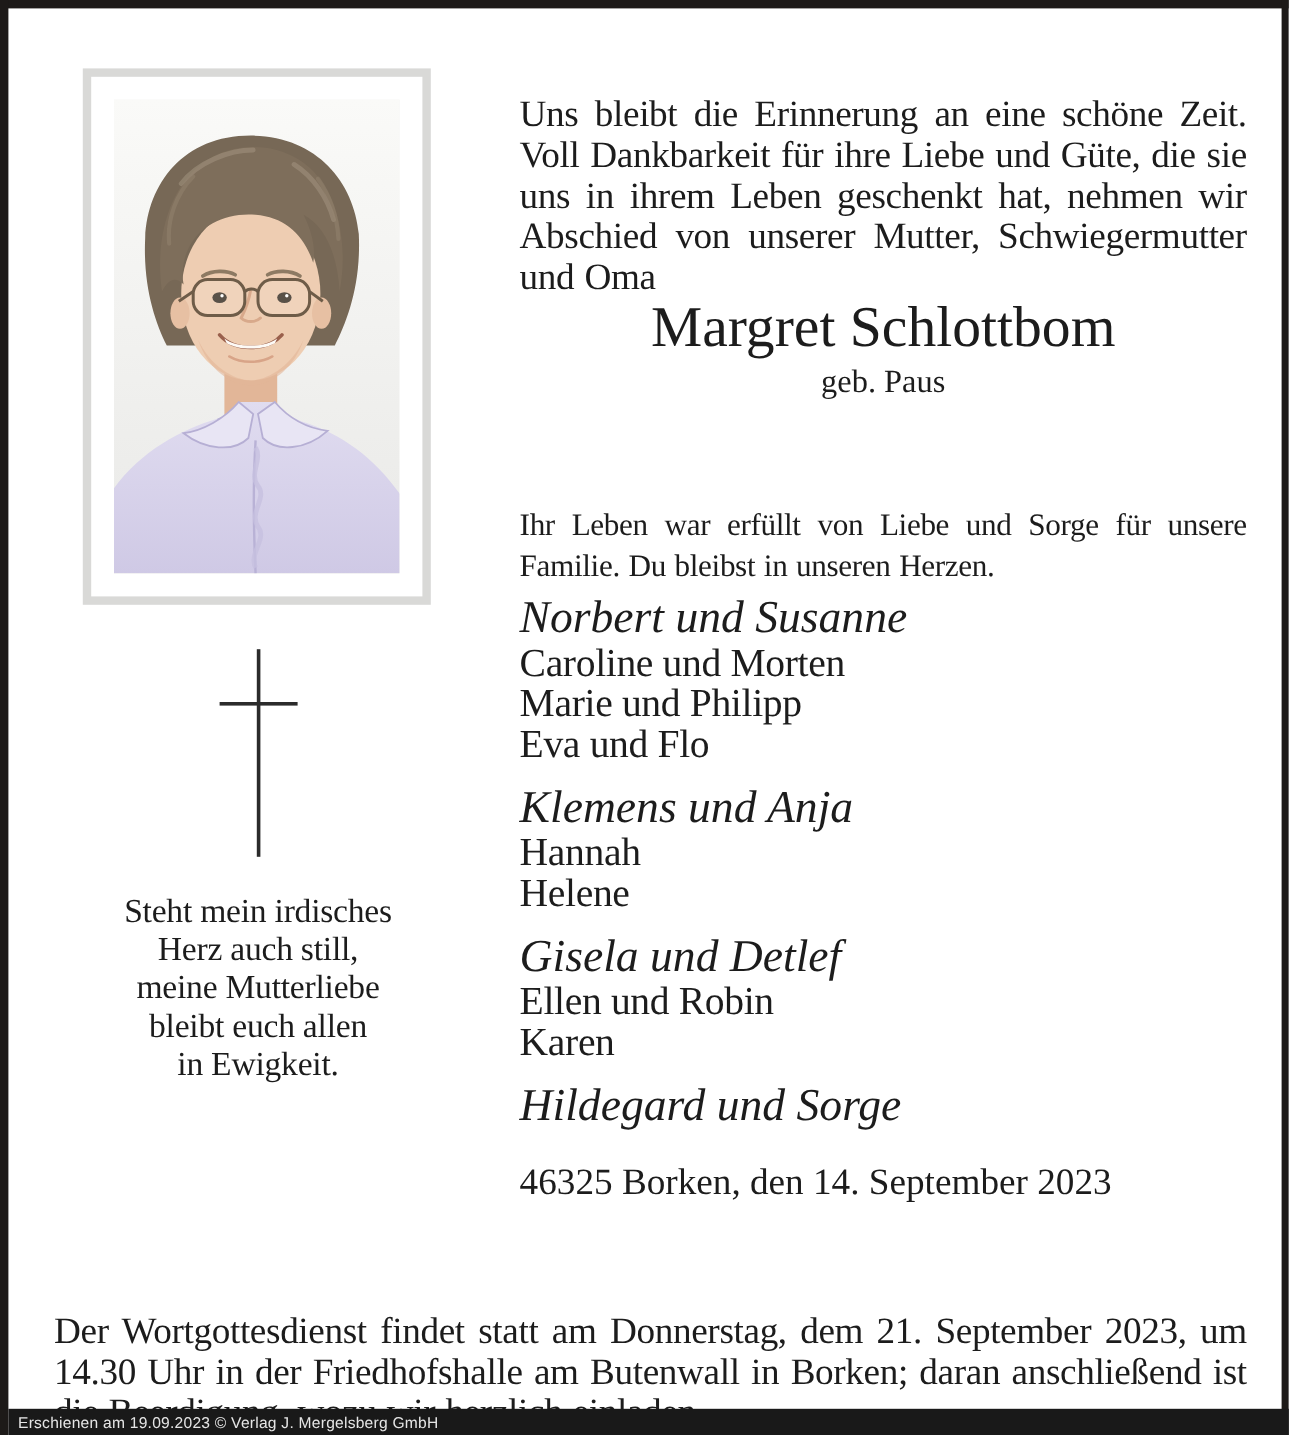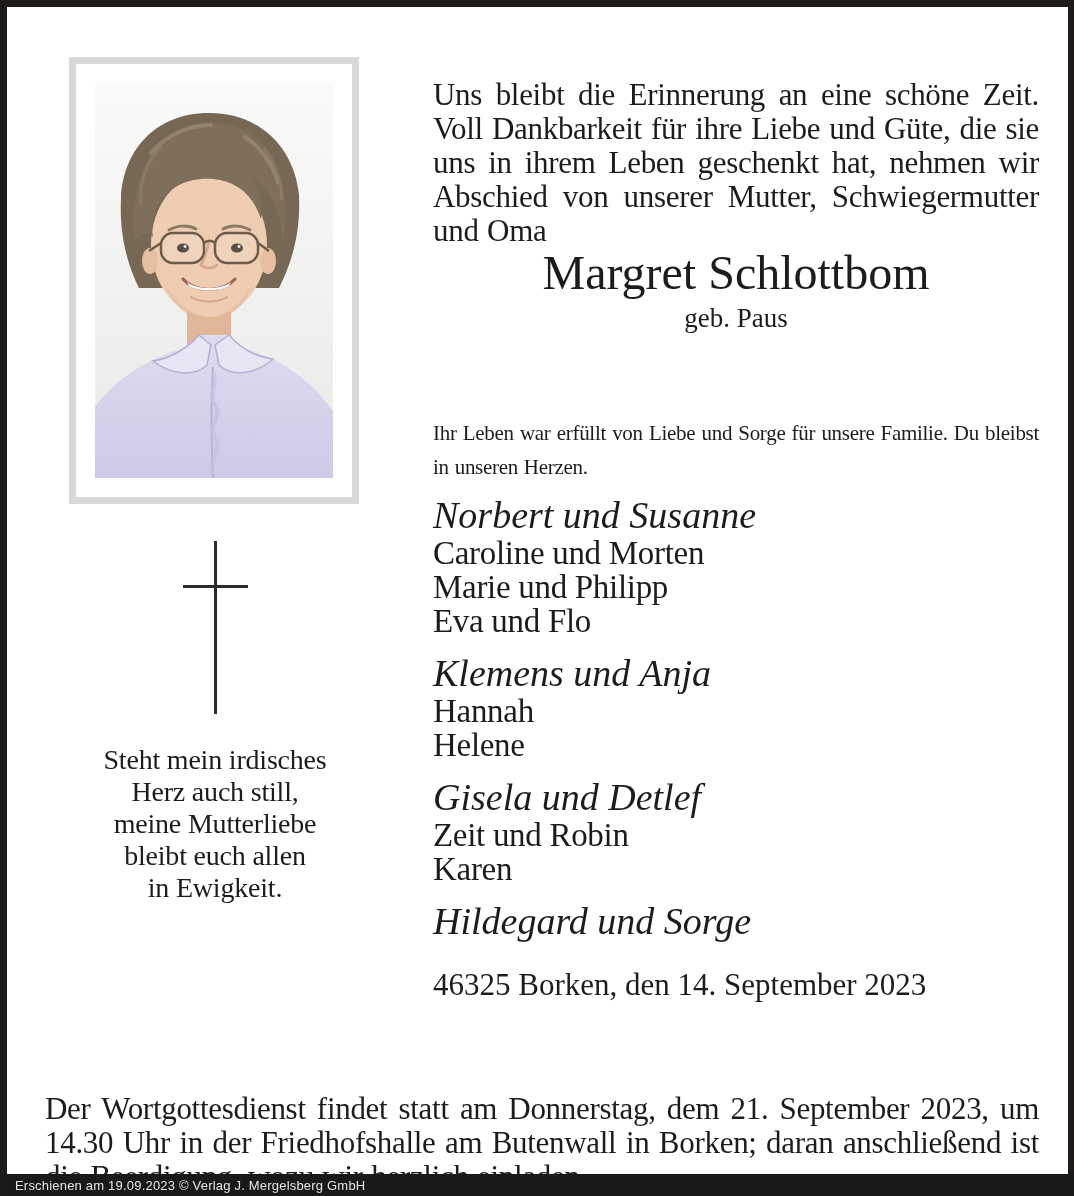--- a/index.html
+++ b/index.html
@@ -26,21 +26,21 @@
 
   
   .right-col{position:absolute;left:426px;top:40px;width:606px;}
   .intro{position:absolute;left:0;top:0;width:606px;font-size:31px;line-height:34px;
          text-align:justify;letter-spacing:-0.3px;word-spacing:1px;}
   .name-block{position:absolute;left:0;top:200px;width:606px;text-align:center;}
   .deceased-name{font-size:48px;line-height:52px;font-weight:normal;margin:0;letter-spacing:0;}
   .maiden{font-size:27px;line-height:30px;margin-top:4px;}
   .dates{font-size:31px;line-height:34px;margin-top:4px;display:flex;
          justify-content:center;gap:30px;}
-  .tribute{position:absolute;left:0;top:348px;width:606px;font-size:21px;line-height:34px;
+  .tribute{position:absolute;left:0;top:348px;width:606px;font-size:26px;line-height:34px;
            text-align:justify;letter-spacing:-0.3px;word-spacing:1px;}
   .family{position:absolute;left:0;top:447px;width:606px;}
   .family-group{margin:0 0 14px 0;}
   .family-head{font-size:38px;line-height:42px;margin:0;font-weight:normal;font-style:italic;}
   .family-member{font-size:33px;line-height:34px;letter-spacing:-0.3px;}
   .place-date{margin-top:26px;font-size:31px;line-height:34px;}
 
   .service{position:absolute;left:38px;top:1054px;width:994px;font-size:31px;line-height:34px;
            text-align:justify;letter-spacing:-0.3px;word-spacing:1px;}
 
@@ -143,21 +143,21 @@
         <div class="family-member">Marie und Philipp</div>
         <div class="family-member">Eva und Flo</div>
       </div>
       <div class="family-group">
         <div class="family-head">Klemens und Anja</div>
         <div class="family-member">Hannah</div>
         <div class="family-member">Helene</div>
       </div>
       <div class="family-group">
         <div class="family-head">Gisela und Detlef</div>
-        <div class="family-member">Zeit und Robin</div>
+        <div class="family-member">Ellen und Robin</div>
         <div class="family-member">Karen</div>
       </div>
       <div class="family-group">
         <div class="family-head">Hildegard und Sorge</div>
       </div>
       <div class="place-date">46325 Borken, den 14. September 2023</div>
     </div>
   </div>
 
   <p class="service">Der Wortgottesdienst findet statt am Donnerstag, dem 21. September 2023, um 14.30 Uhr in der Friedhofshalle am Butenwall in Borken; daran anschließend ist die Beerdigung, wozu wir herzlich einladen.</p>

